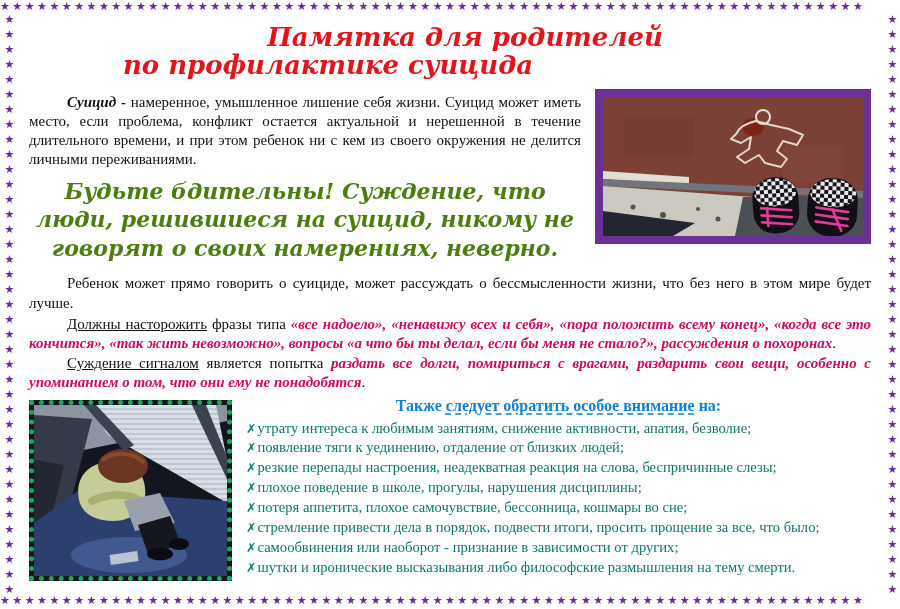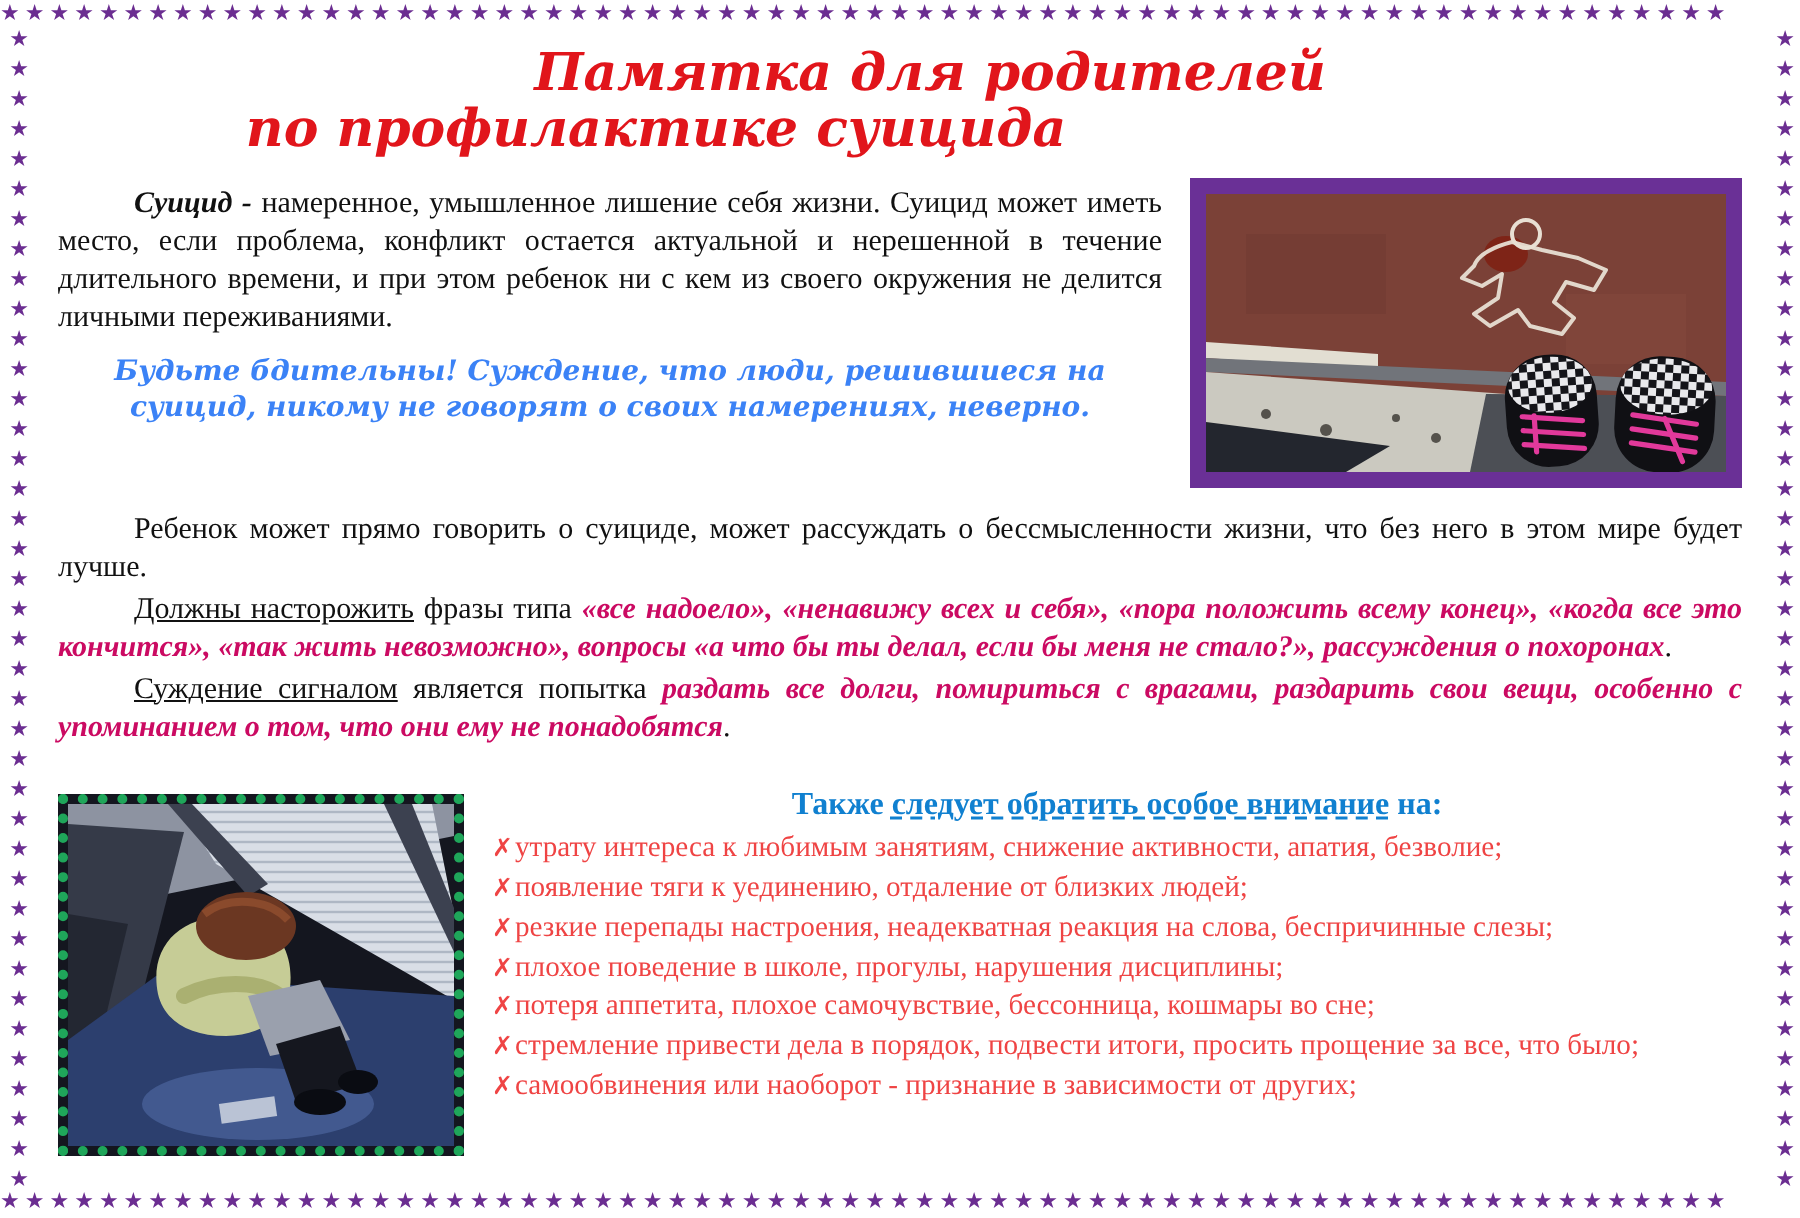--- a/index.html
+++ b/index.html
@@ -38,43 +38,43 @@
   .col-left{flex:1;padding-right:14px;min-width:0;}
   .photo1{flex:none;width:260px;height:139px;border:8px solid #6A3096;margin-top:-4px;background:#7b4137;}
   .photo1 svg{display:block;width:100%;height:100%;}
 
   .para{font-size:15px;line-height:1.28;text-align:justify;text-indent:38px;margin:0;color:#111;}
   .lead-bi{font-weight:bold;font-style:italic;}
   .ulined{text-decoration:underline;}
   .pink{color:#CB0A62;font-weight:bold;font-style:italic;margin-top:41px;}
 
   .alert{
-    margin-top:7px;color:#3b82f6;text-align:center;
+    margin-top:7px;color:#4d7c0f;text-align:center;
     font-family:"DejaVu Serif",serif;font-style:italic;font-weight:bold;
-    font-size:14px;line-height:1.3;
+    font-size:22px;line-height:1.3;
   }
 
   .p2{margin-top:12px;}
   .p3{margin-top:2px;}
   .p4{margin-top:1px;}
 
-  .bottom-sec{margin-top:19px;}
+  .bottom-sec{margin-top:4px;}
   .photo2{
     float:left;width:193px;height:171px;border:5px dotted #1FA65A;
     margin:4px 14px 0 0;background:#14161f;
   }
   .photo2 svg{display:block;width:100%;height:100%;}
 
   .attention{
     text-align:center;color:#1080D0;font-weight:bold;font-size:16px;
     margin:2px 0 3px 0;line-height:1.2;
   }
   .attention .dashed-u{text-decoration:underline;text-decoration-style:dashed;text-underline-offset:2px;}
 
-  ul.signs{list-style:none;margin:1px 0 0 0;padding:0;font-size:14.6px;line-height:1.36;color:#ef4444;}
+  ul.signs{list-style:none;margin:1px 0 0 0;padding:0;font-size:14.6px;line-height:1.36;color:#0f766e;}
   ul.signs li{white-space:nowrap;overflow:hidden;}
   .xmark{font-family:"DejaVu Sans",sans-serif;font-weight:bold;font-size:12.5px;margin-right:1px;}
   .clear{clear:both;}
 </style>
 </head>
 <body>
 
 <div class="border-h border-top">★★★★★★★★★★★★★★★★★★★★★★★★★★★★★★★★★★★★★★★★★★★★★★★★★★★★★★★★★★★★★★★★★★★★★★</div>
 <div class="border-h border-bottom">★★★★★★★★★★★★★★★★★★★★★★★★★★★★★★★★★★★★★★★★★★★★★★★★★★★★★★★★★★★★★★★★★★★★★★</div>
 <div class="border-v border-left">★★★★★★★★★★★★★★★★★★★★★★★★★★★★★★★★★★★★★★★★★★★★</div>
@@ -187,16 +187,17 @@
     <div class="attention"><span>Также </span><span class="dashed-u">следует обратить особое внимание</span><span> на:</span></div>
 
     <ul class="signs">
       <li><span class="xmark">✗</span><span>утрату интереса к любимым занятиям, снижение активности, апатия, безволие;</span></li>
       <li><span class="xmark">✗</span><span>появление тяги к уединению, отдаление от близких людей;</span></li>
       <li><span class="xmark">✗</span><span>резкие перепады настроения, неадекватная реакция на слова, беспричинные слезы;</span></li>
       <li><span class="xmark">✗</span><span>плохое поведение в школе, прогулы, нарушения дисциплины;</span></li>
       <li><span class="xmark">✗</span><span>потеря аппетита, плохое самочувствие, бессонница, кошмары во сне;</span></li>
       <li><span class="xmark">✗</span><span>стремление привести дела в порядок, подвести итоги, просить прощение за все, что было;</span></li>
       <li><span class="xmark">✗</span><span>самообвинения или наоборот - признание в зависимости от других;</span></li>
+      <li><span class="xmark">✗</span><span>шутки и иронические высказывания либо философские размышления на тему смерти.</span></li>
     </ul>
     <div class="clear"></div>
   </div>
 </div>
 
 </body></html>

